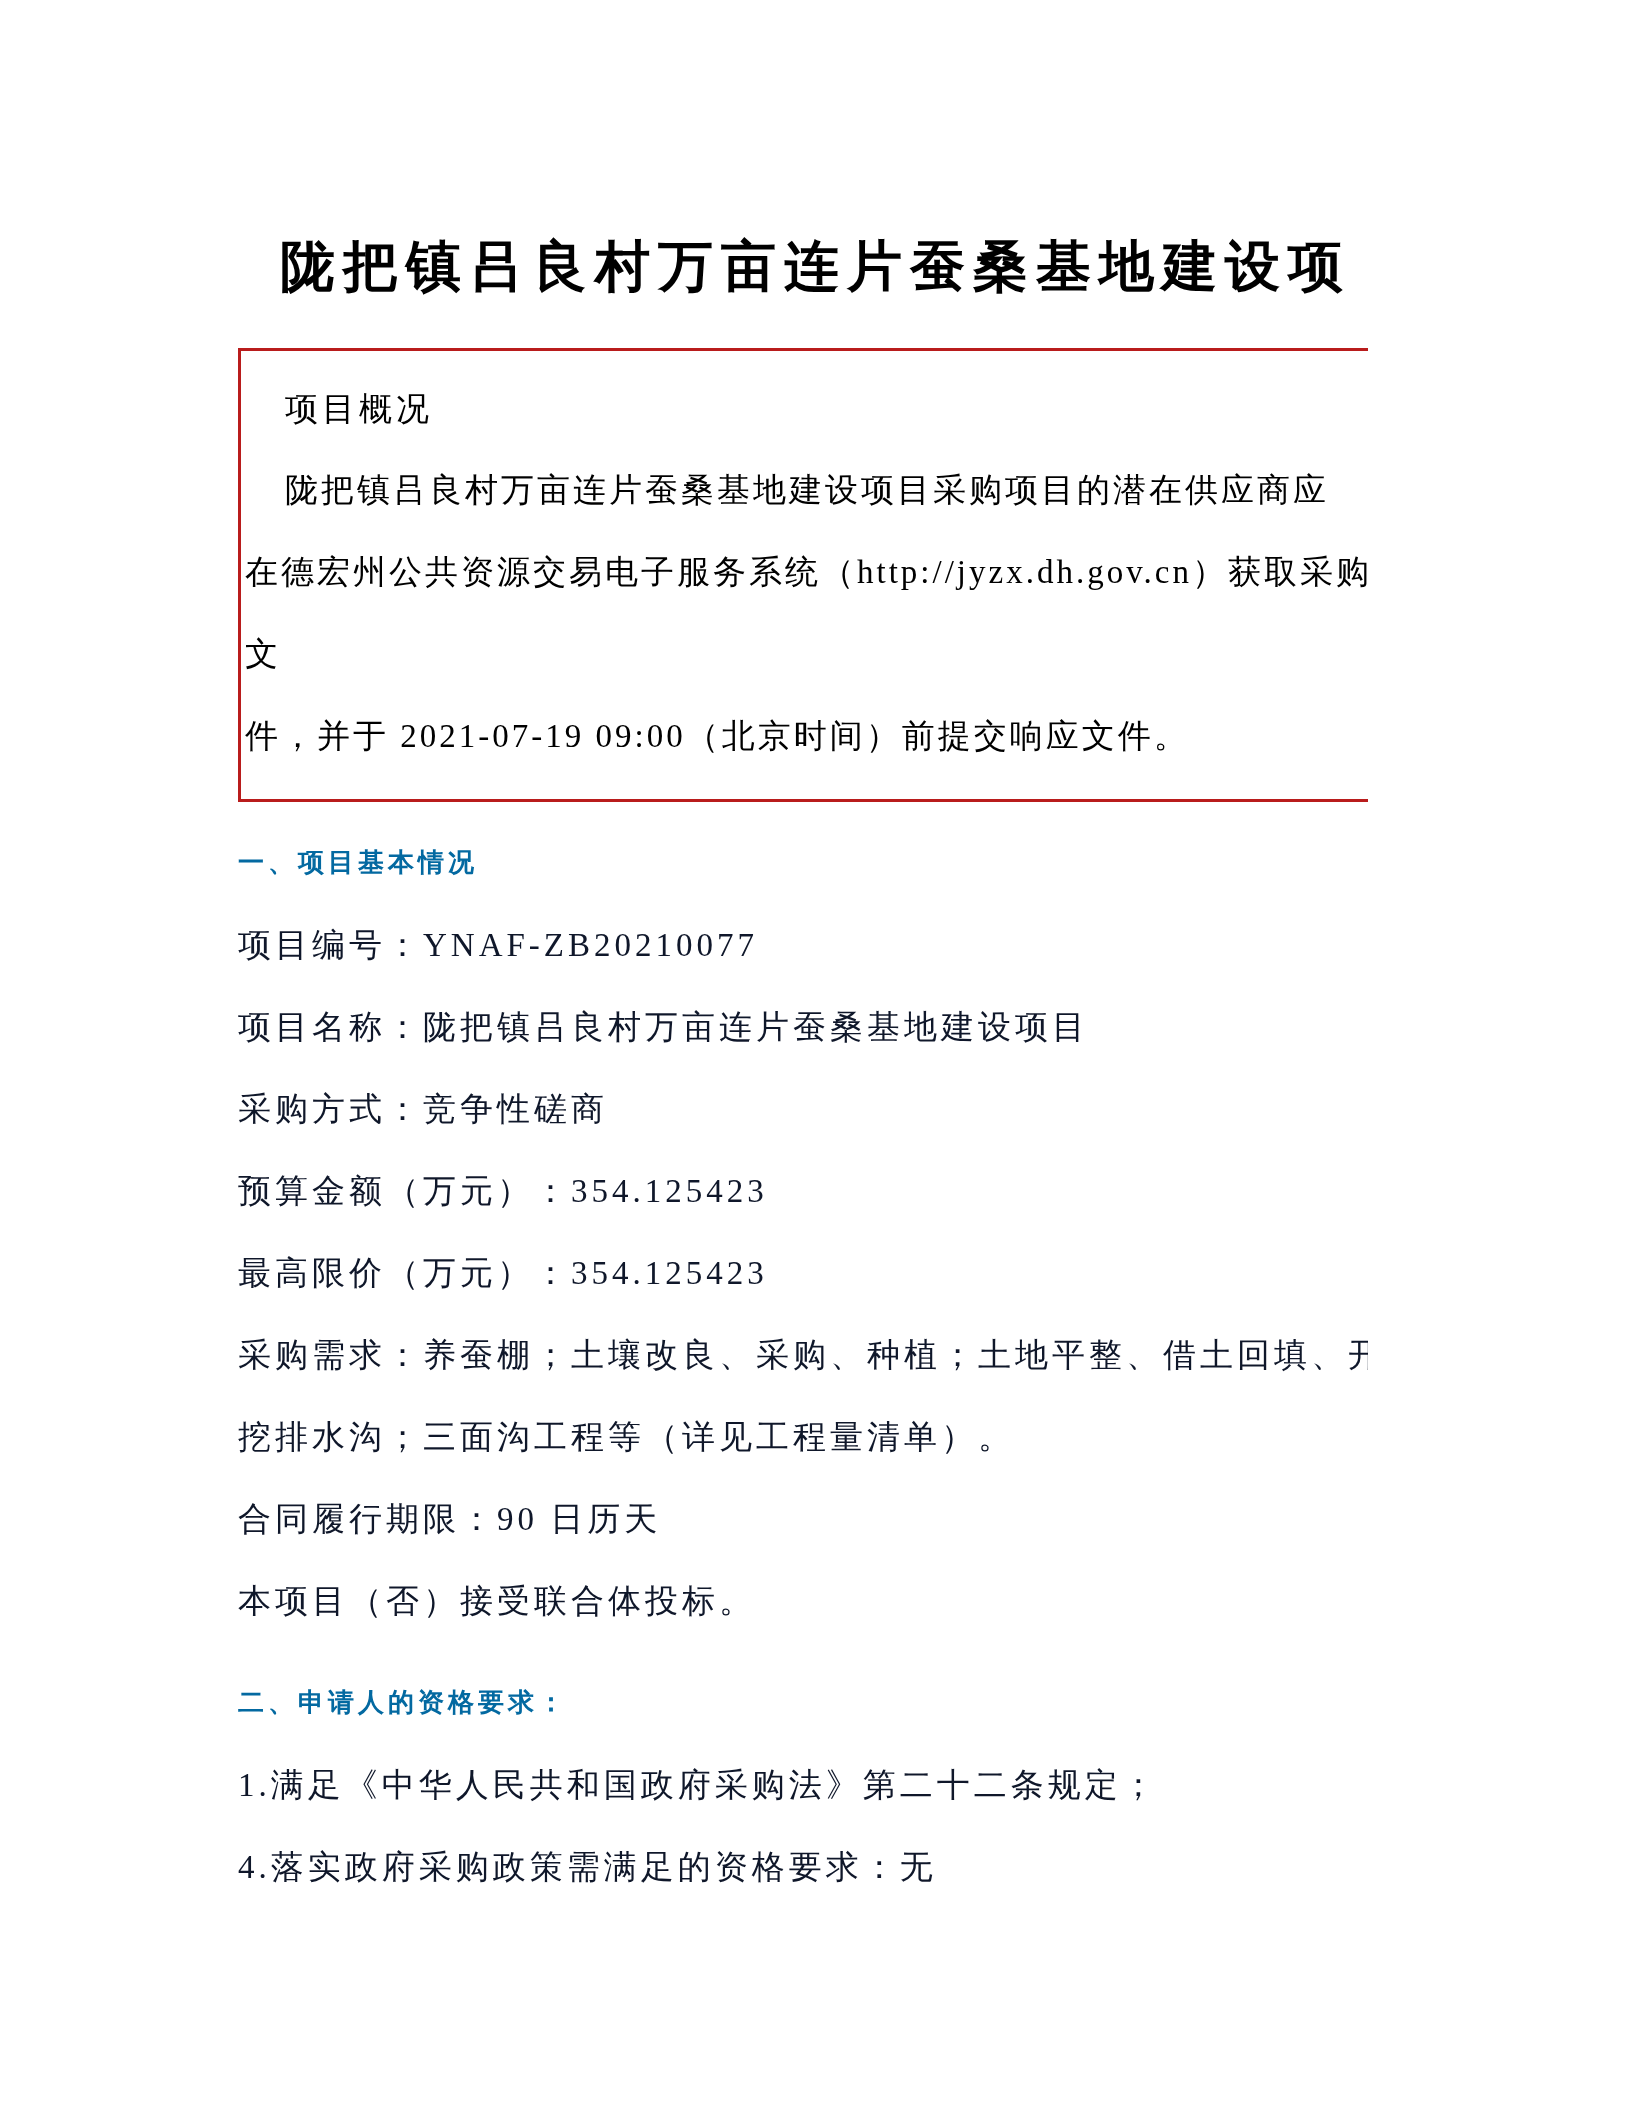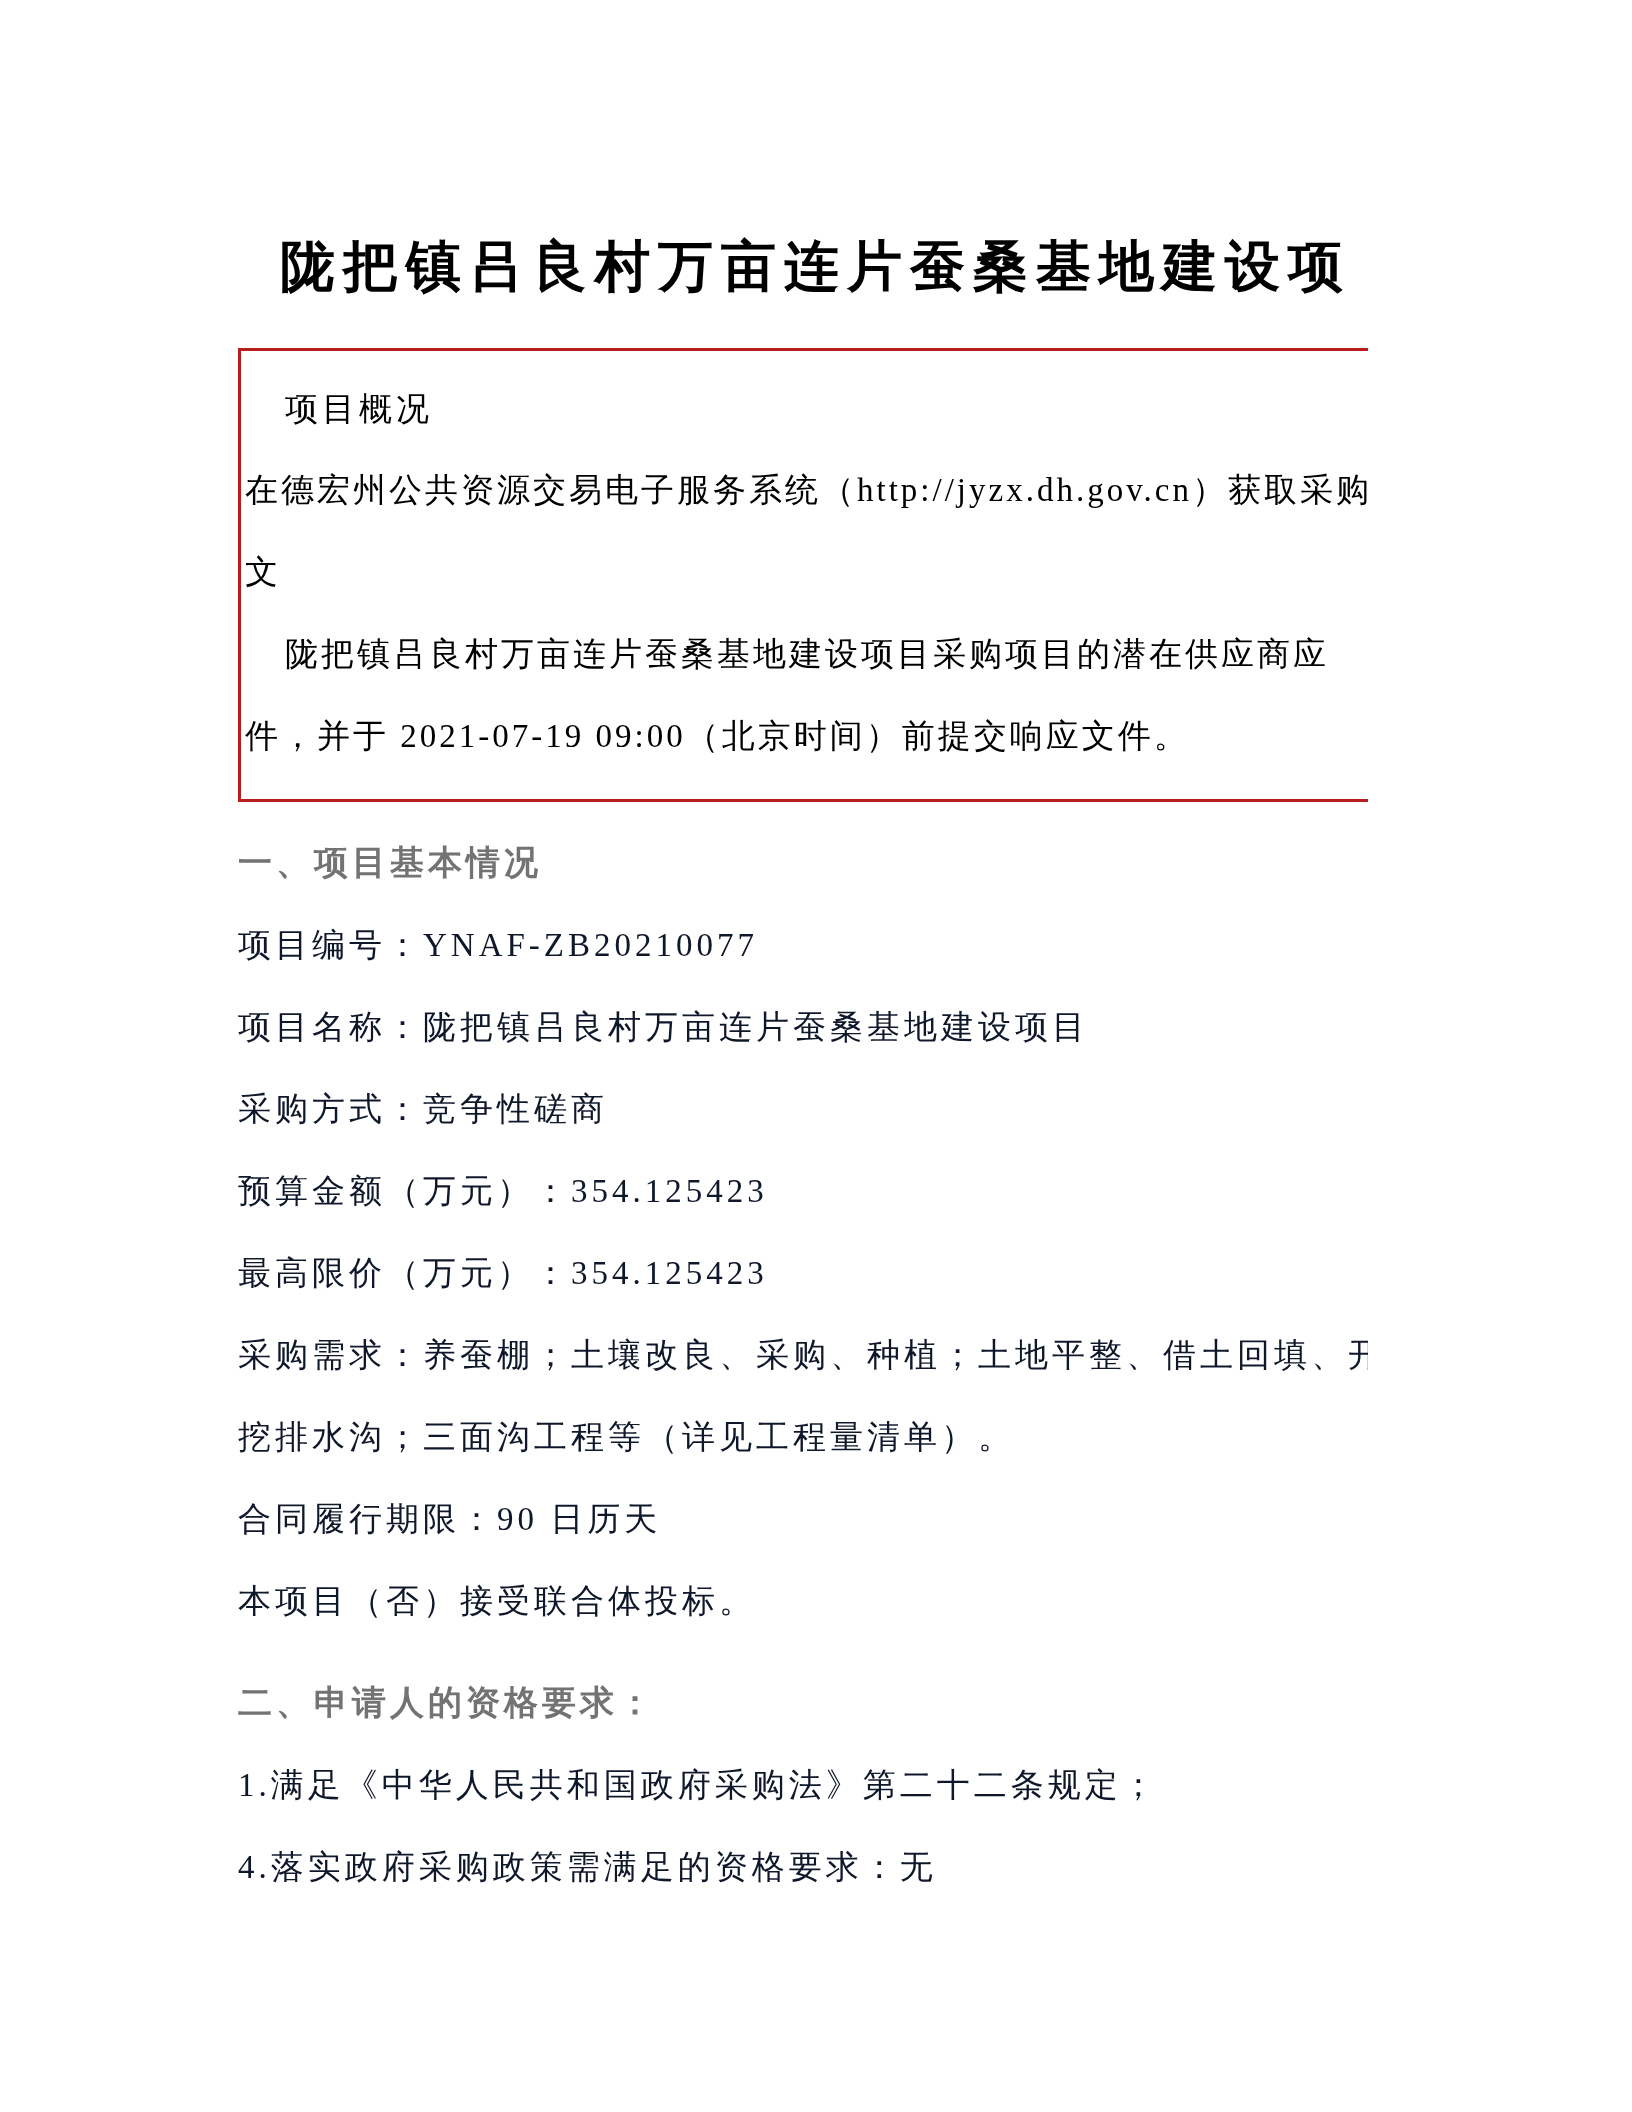--- a/index.html
+++ b/index.html
@@ -49,24 +49,24 @@
     line-height: 82px;
     letter-spacing: 3px;
   }
   .indent {
     text-indent: 40px;
   }
   .section-heading {
     margin: 18px 0 0 0;
     font-family: "Liberation Sans", "DejaVu Sans", sans-serif;
     font-weight: 700;
-    font-size: 34px;
+    font-size: 26px;
     line-height: 84px;
     letter-spacing: 4px;
-    color: #737373;
+    color: #0369a1;
   }
   .line {
     margin: 0;
     font-size: 33px;
     line-height: 82px;
     letter-spacing: 4px;
     color: #0f172a;
   }
 </style>
 </head>
@@ -74,22 +74,22 @@
 
 <div class="page">
   <div class="content">
 
     <div class="doc-title">
       <div>陇把镇吕良村万亩连片蚕桑基地建设项</div>
     </div>
 
     <div class="overview-box">
       <div class="box-label">项目概况</div>
+      <p class="box-line indent">陇把镇吕良村万亩连片蚕桑基地建设项目采购项目的潜在供应商应</p>
       <p class="box-line">在德宏州公共资源交易电子服务系统（http://jyzx.dh.gov.cn）获取采购文</p>
-      <p class="box-line indent">陇把镇吕良村万亩连片蚕桑基地建设项目采购项目的潜在供应商应</p>
       <p class="box-line">件，并于 2021-07-19 09:00（北京时间）前提交响应文件。</p>
     </div>
 
     <h2 class="section-heading">一、项目基本情况</h2>
 
     <p class="line">项目编号：YNAF-ZB20210077</p>
     <p class="line">项目名称：陇把镇吕良村万亩连片蚕桑基地建设项目</p>
     <p class="line">采购方式：竞争性磋商</p>
     <p class="line">预算金额（万元）：354.125423</p>
     <p class="line">最高限价（万元）：354.125423</p>

